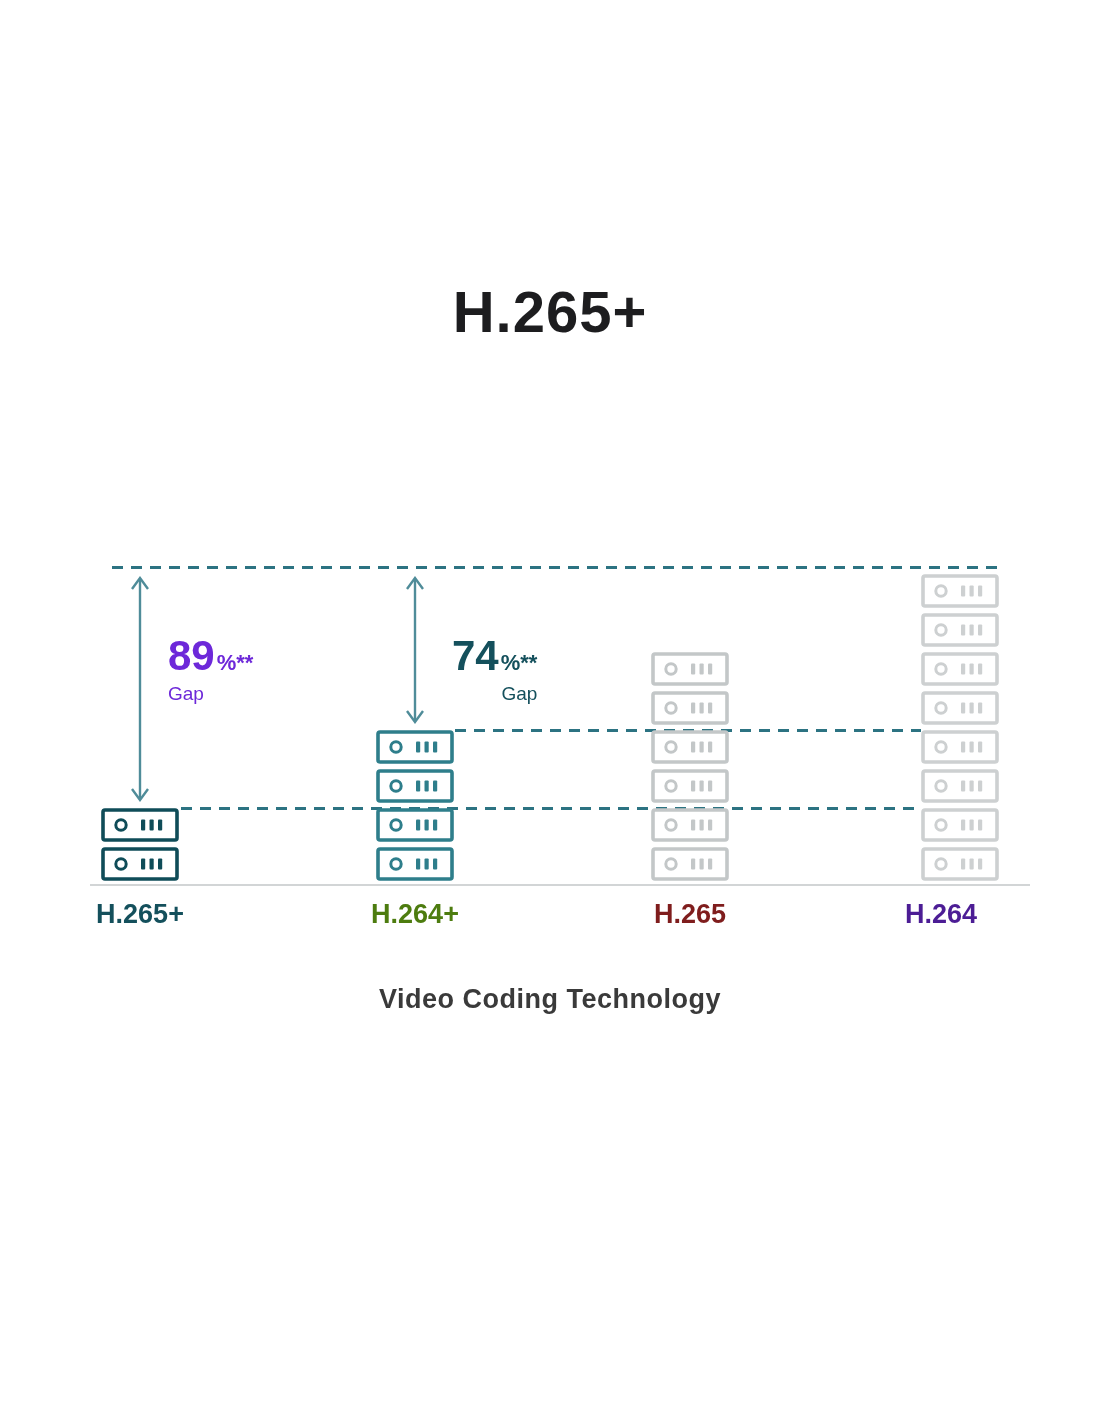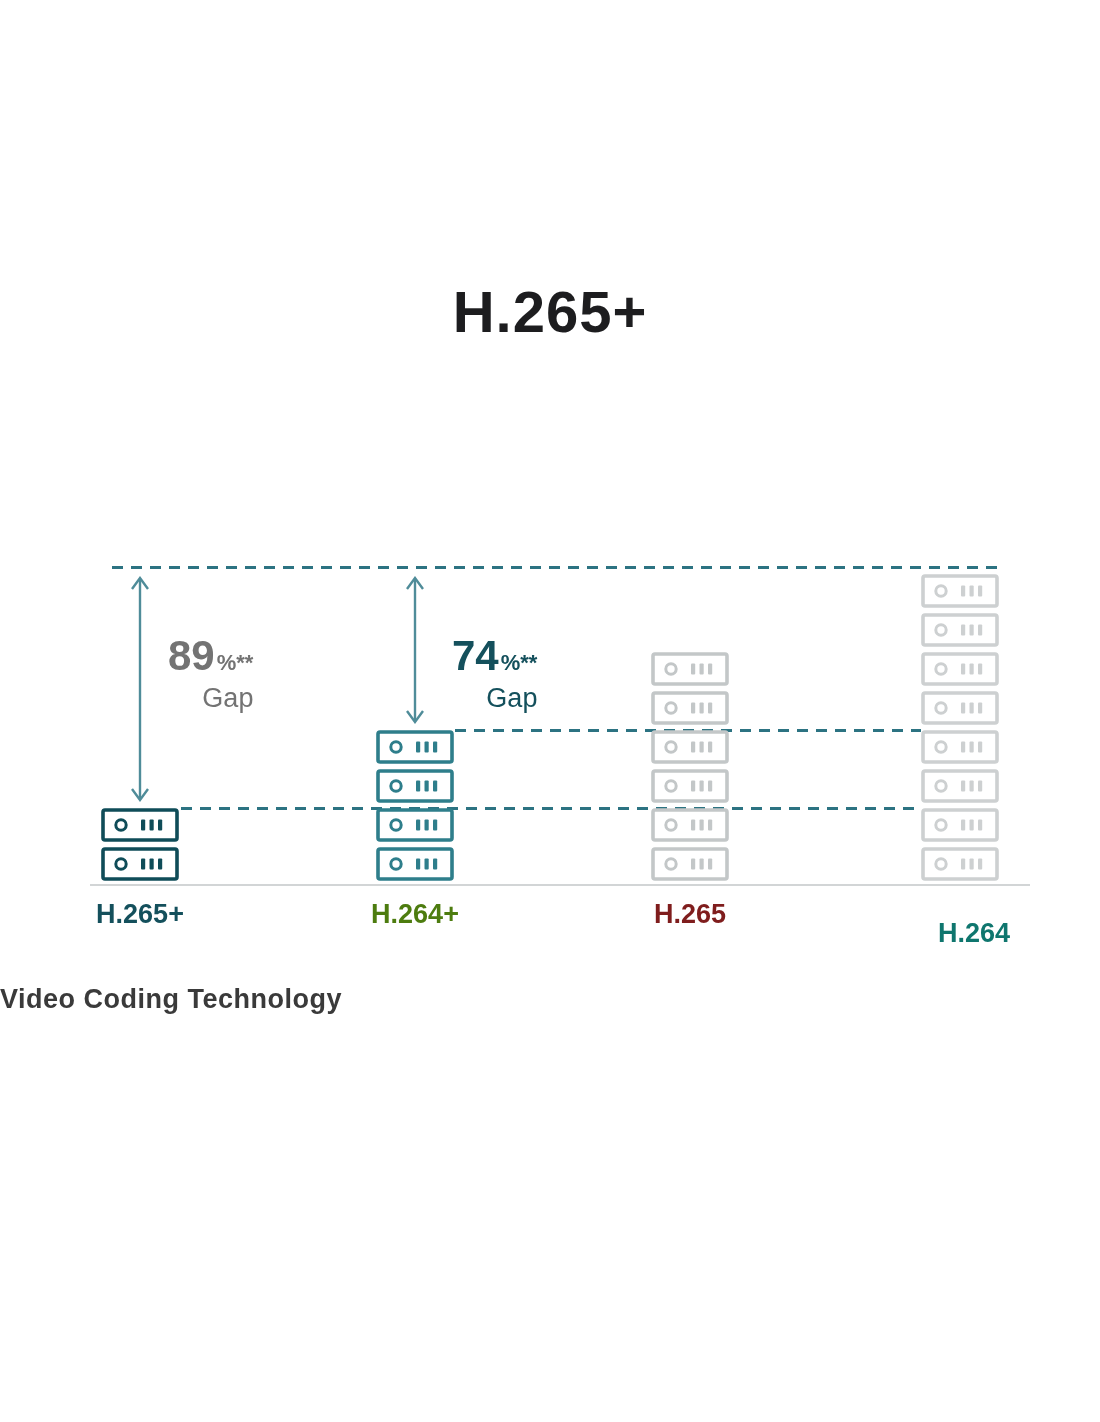--- a/index.html
+++ b/index.html
@@ -23,23 +23,23 @@
     font-size:27px;font-weight:bold;z-index:2;
   }
   .arrow{position:absolute;z-index:3;line-height:0;}
   #arrow1{left:129px;top:576px;}
   #arrow2{left:404px;top:576px;}
   .gap{position:absolute;z-index:3;}
   #gap1{left:168px;top:632px;}
   #gap2{left:452px;top:632px;text-align:right;}
   .gap-big{font-size:42px;font-weight:bold;}
   .gap-suffix{font-size:22px;font-weight:bold;margin-left:2px;}
-  .gap-word{font-size:27px;font-weight:500;margin-top:3px;}
+  .gap-word{font-size:19px;font-weight:500;margin-top:3px;}
   .xlabel{
-    position:absolute;top:984px;left:0;width:1100px;text-align:left;
+    position:absolute;top:984px;left:0;width:1100px;text-align:center;
     font-size:27px;font-weight:bold;letter-spacing:0.5px;z-index:2;
   }
 </style>
 </head>
 <body>
 
 <h1 class="title" style="color: rgb(29, 29, 31);">H.265+</h1>
 
 <div class="chart">
 
@@ -51,21 +51,21 @@
         <line x1="11" y1="4" x2="11" y2="222" stroke="#4f8c99" stroke-width="2.4"></line>
         <polyline points="3,13 11,2 19,13" fill="none" stroke="#4f8c99" stroke-width="2.4"></polyline>
         <polyline points="3,213 11,224 19,213" fill="none" stroke="#4f8c99" stroke-width="2.4"></polyline>
       </svg></div>
   <div class="arrow" id="arrow2"><svg width="22" height="148" viewBox="0 0 22 148">
         <line x1="11" y1="4" x2="11" y2="144" stroke="#4f8c99" stroke-width="2.4"></line>
         <polyline points="3,13 11,2 19,13" fill="none" stroke="#4f8c99" stroke-width="2.4"></polyline>
         <polyline points="3,135 11,146 19,135" fill="none" stroke="#4f8c99" stroke-width="2.4"></polyline>
       </svg></div>
 
-  <div class="gap" id="gap1" style="color: #737373; text-align: right;">
+  <div class="gap" id="gap1" style="color: #6d28d9;">
     <div class="gap-num"><span class="gap-big">89</span><span class="gap-suffix">%**</span></div>
     <div class="gap-word">Gap</div>
   </div>
 
   <div class="gap" id="gap2" style="color: rgb(20, 80, 92);">
     <div class="gap-num"><span class="gap-big">74</span><span class="gap-suffix">%**</span></div>
     <div class="gap-word">Gap</div>
   </div>
 
   <div id="columns">
@@ -205,19 +205,19 @@
           <rect x="48.5" y="11.5" width="4.2" height="11" rx="1" fill="#cdd0d1"></rect>
           <rect x="57" y="11.5" width="4.2" height="11" rx="1" fill="#cdd0d1"></rect>
         </svg></div>
       <div class="server" style="left: 921px; top: 574px;"><svg width="78" height="34" viewBox="0 0 78 34" aria-hidden="true">
           <rect x="2" y="2" width="74" height="30" rx="2" fill="#ffffff" stroke="#cdd0d1" stroke-width="3.6"></rect>
           <circle cx="20" cy="17" r="5.2" fill="none" stroke="#cdd0d1" stroke-width="3"></circle>
           <rect x="40" y="11.5" width="4.2" height="11" rx="1" fill="#cdd0d1"></rect>
           <rect x="48.5" y="11.5" width="4.2" height="11" rx="1" fill="#cdd0d1"></rect>
           <rect x="57" y="11.5" width="4.2" height="11" rx="1" fill="#cdd0d1"></rect>
         </svg></div>
-      <div class="col-label" style="left: 864px; color: #0f766e; margin-top: 19px;">H.264</div>
+      <div class="col-label" style="left: 831px; color: #4c1d95;">H.264</div>
     </div>
 
   <div class="baseline" style="background: rgb(210, 213, 214);"></div>
 </div>
 
 <div class="xlabel" style="color: rgb(58, 58, 58);">Video Coding Technology</div>
 
 </body></html>

